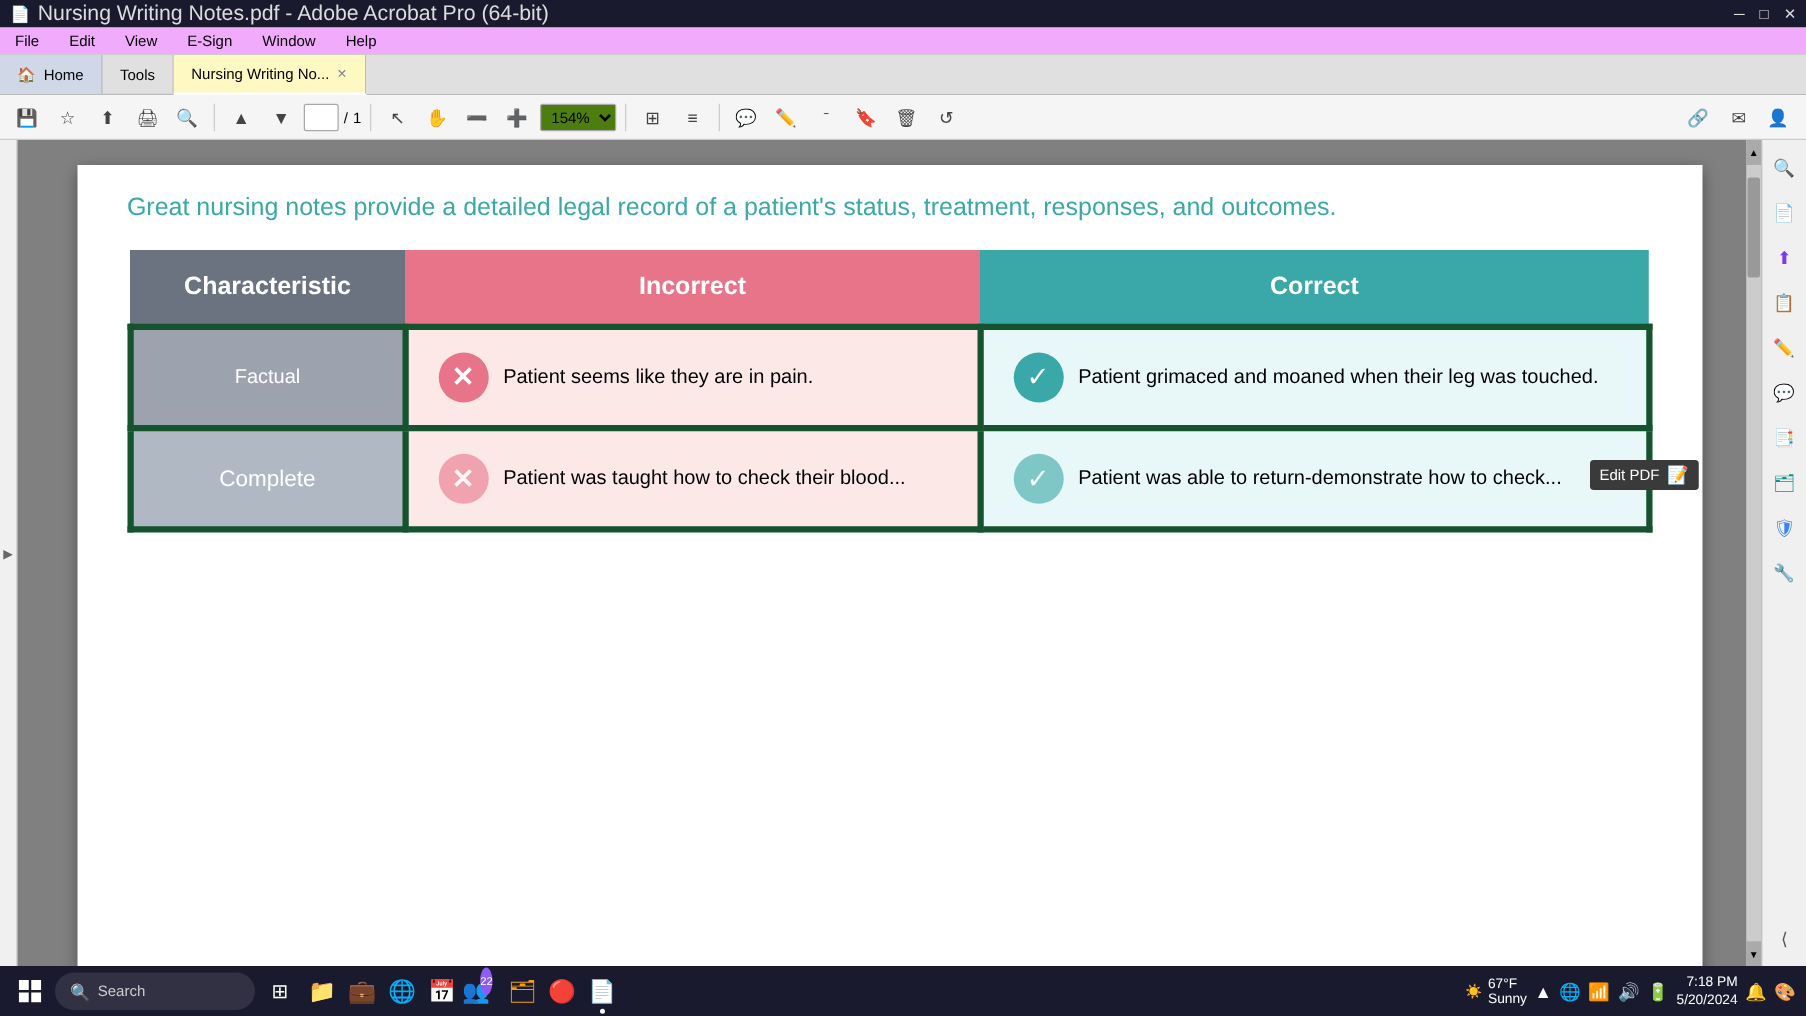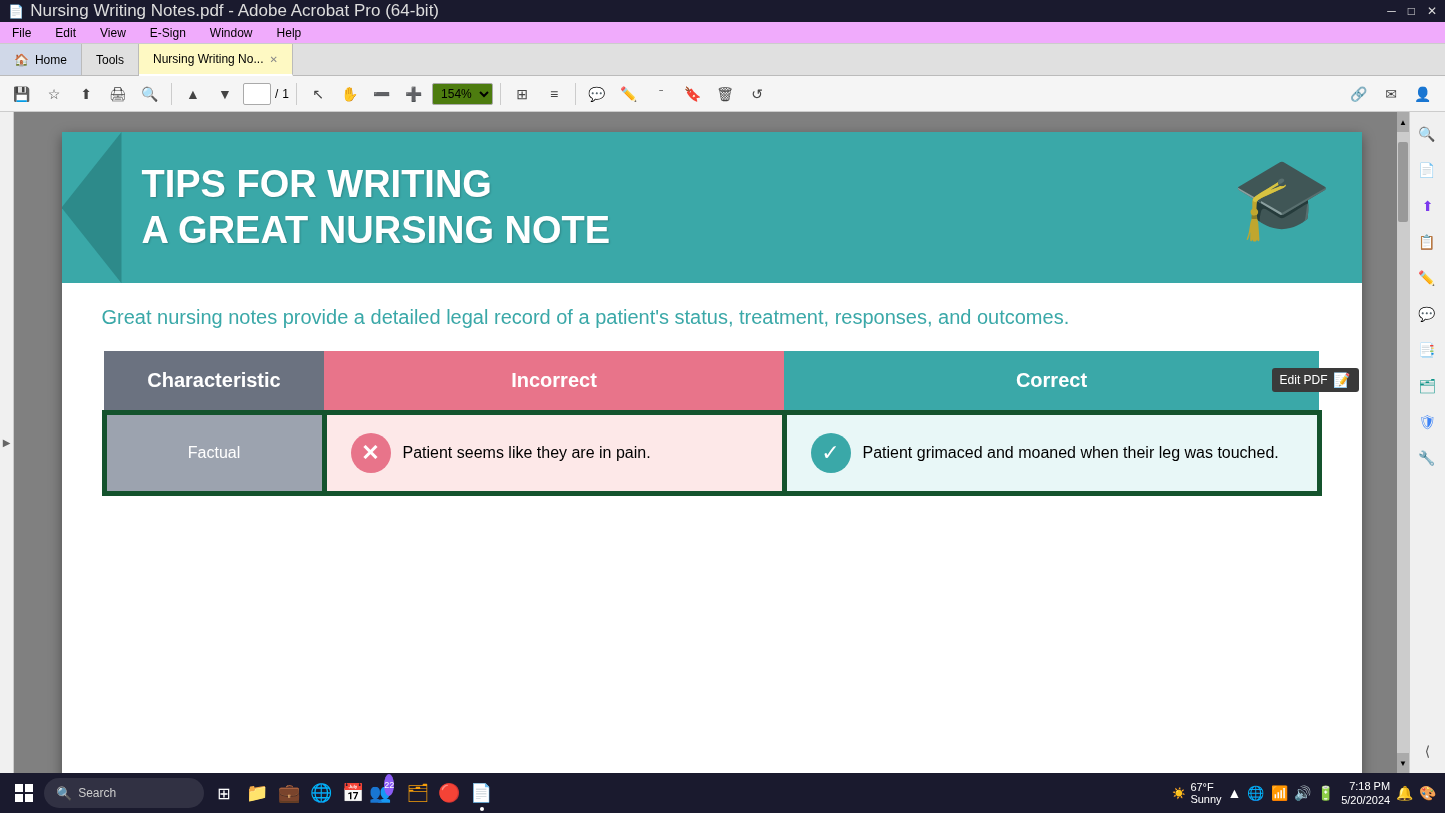--- a/index.html
+++ b/index.html
@@ -487,28 +487,20 @@
 
   <div class="pdf-area">
 
     <div class="edit-pdf-tooltip">
       <span>Edit PDF</span>
       <span style="font-size:14px;">📝</span>
     </div>
 
     <div class="pdf-page">
 
-      <div class="banner">
-        <div class="banner-arrow"></div>
-        <div>
-          <div class="banner-title">TIPS FOR WRITING</div>
-          <div class="banner-title">A GREAT NURSING NOTE</div>
-        </div>
-        <div class="banner-icon">🎓</div>
-      </div>
 
       <div class="subtitle">
         <span>Great nursing notes provide a detailed legal record of a patient's status, treatment, responses, and outcomes.</span>
       </div>
 
       <table class="comparison-table">
         <thead>
           <tr>
             <th class="th-characteristic">Characteristic</th>
             <th class="th-incorrect">Incorrect</th>
@@ -527,20 +519,35 @@
             </td>
             <td class="td-correct">
               <div class="cell-content">
                 <div class="icon-circle-check">✓</div>
                 <span>Patient grimaced and moaned when their leg was touched.</span>
               </div>
             </td>
           </tr>
 
 
+          <tr>
+            <td class="td-characteristic" style="background:#b0b8c4; color:white; text-align:center; font-size:18px; font-weight:500;">Complete</td>
+            <td class="td-incorrect">
+              <div class="cell-content">
+                <div class="icon-circle-x" style="background:#e8748a; opacity:0.6;">✕</div>
+                <span>Patient was taught how to check their blood...</span>
+              </div>
+            </td>
+            <td class="td-correct">
+              <div class="cell-content">
+                <div class="icon-circle-check" style="background:#3aa8a8; opacity:0.6;">✓</div>
+                <span>Patient was able to return-demonstrate how to check...</span>
+              </div>
+            </td>
+          </tr>
         </tbody>
       </table>
 
     </div>
 
     <div style="position:absolute; right:0; top:0; bottom:0; width:12px; background:#ccc; display:flex; flex-direction:column;">
       <div style="height:20px; background:#aaa; display:flex; align-items:center; justify-content:center; font-size:8px; cursor:pointer;">▲</div>
       <div style="flex:1; position:relative;">
         <div style="position:absolute; top:10px; left:1px; right:1px; height:80px; background:#999; border-radius:2px; cursor:pointer;"></div>
       </div>

